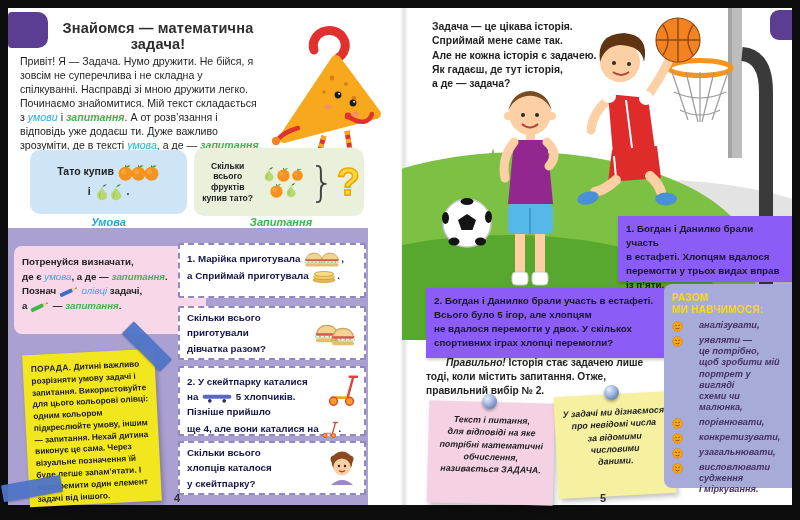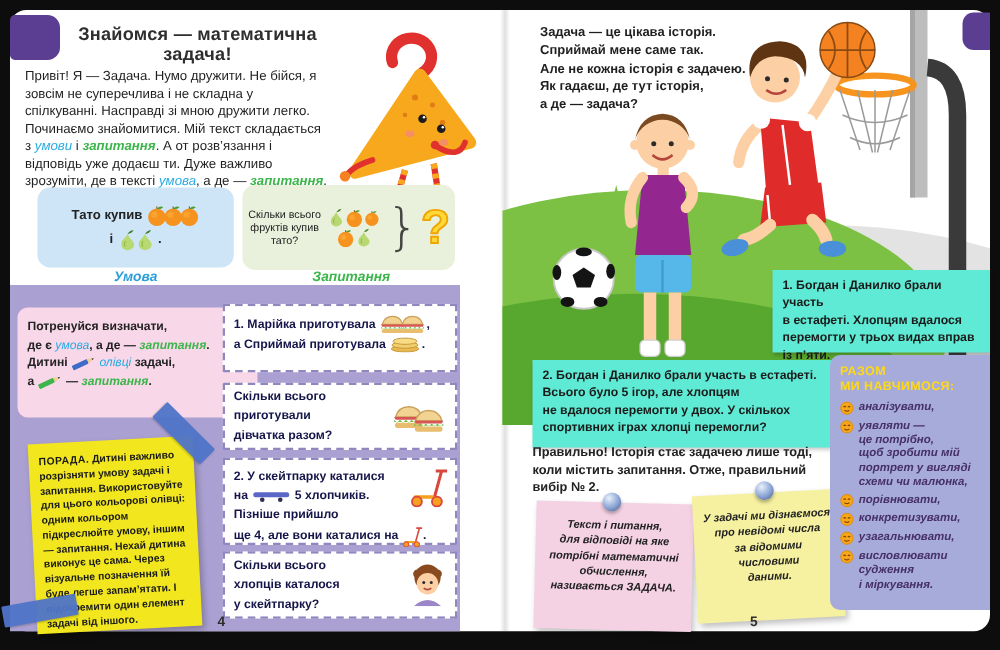--- a/index.html
+++ b/index.html
@@ -1,34 +1,34 @@
 <!DOCTYPE html>
 <html><head>
 <meta charset="utf-8">
 <style>
   html,body{margin:0;padding:0;background:#333;}
   #screen{position:relative;width:800px;height:520px;background:#0d0d0d;overflow:hidden;
           font-family:"Liberation Sans",sans-serif;color:#222;}
   .abs{position:absolute;}
   .preline{white-space:pre-line;}
-  #spread{position:absolute;left:8px;top:8px;width:784px;height:497px;background:#ffffff;border-radius:13px;}
+  #spread{position:absolute;left:8px;top:8px;width:784px;height:497px;background:#ffffff;}
   #gutter{position:absolute;left:392px;top:0;width:8px;height:497px;
           background:linear-gradient(90deg,rgba(0,0,0,0) 0%,rgba(0,0,0,.12) 50%,rgba(0,0,0,0) 100%);}
   
   .tab-left{left:0;top:4px;width:40px;height:36px;background:#5b3e92;border-radius:4px 10px 10px 4px;}
   .tab-right{left:762px;top:2px;width:22px;height:30px;background:#5b3e92;border-radius:9px 0 0 9px;}
   .title{left:34px;top:12px;width:232px;text-align:center;font-size:14.5px;font-weight:800;color:#2e2e2e;letter-spacing:.2px;}
   .intro{left:12px;top:46px;width:242px;font-size:10.6px;line-height:1.33;font-weight:500;color:#1f1f1f;}
   .hl-b{color:#29abe2;font-style:italic;font-weight:normal;}
   .hl-g{color:#3cb54a;font-style:italic;font-weight:bold;}
   .umova-box{left:22px;top:142px;width:157px;height:64px;background:#cde5f6;border-radius:10px;
              display:flex;flex-direction:column;align-items:center;justify-content:center;font-size:10.5px;font-weight:700;}
   .q-box{left:186px;top:140px;width:170px;height:68px;background:#e9f0dc;border-radius:10px;
          display:flex;align-items:center;padding:0 4px;box-sizing:border-box;}
-  .q-text{width:64px;font-size:8.6px;font-weight:400;text-align:center;line-height:1.25;}
+  .q-text{width:64px;font-size:8.6px;font-weight:700;text-align:center;line-height:1.25;}
   .fruit-grid{width:56px;display:flex;flex-wrap:wrap;justify-content:center;align-items:center;}
   .brace{font-size:40px;font-weight:300;color:#444;line-height:1;font-family:"DejaVu Sans",sans-serif;}
   .qmark{font-size:38px;font-weight:800;color:#ffd83a;-webkit-text-stroke:1.5px #f0a500;
          text-shadow:0 1px 0 #e89c00;line-height:1;margin-left:2px;}
   .lbl{width:157px;text-align:center;font-size:11px;font-weight:bold;font-style:italic;top:208px;}
   .lbl-umova{left:22px;color:#2d9fd8;}
   .lbl-zap{left:192px;width:162px;color:#3cb54a;}
   .purple-area{left:0;top:220px;width:360px;height:277px;background:#aaa0d2;}
   .pink-box{left:6px;top:238px;width:192px;height:88px;background:#f8d7e9;border-radius:8px;
             font-size:9.7px;font-weight:600;padding:9px 8px;box-sizing:border-box;line-height:1.5;}
@@ -38,37 +38,37 @@
   .tape{background:#4f74c9;opacity:.95;box-shadow:0 1px 2px rgba(0,0,0,.25);border-radius:1px;}
   .tape1{left:112px;top:330px;width:54px;height:17px;transform:rotate(45deg);}
   .tape2{left:-6px;top:472px;width:60px;height:17px;transform:rotate(-10deg);}
   .dash-box{left:170px;width:188px;background:#fff;border:2px dashed #8f87bd;border-radius:2px;
             padding:6px 7px;box-sizing:border-box;font-size:9.8px;font-weight:600;line-height:1.6;color:#15154a;}
   .pgnum{font-size:11px;font-weight:bold;color:#2e2e2e;}
   .ic{display:inline-block;vertical-align:middle;}
   .pencil-b{color:#3f6bc9;} .pencil-g{color:#3cb54a;}
   
   .r-intro{left:424px;top:12px;width:196px;font-size:10.4px;font-weight:600;line-height:1.38;color:#1f1f1f;}
-  .ybox{background:#5eead4;box-shadow:1px 2px 3px rgba(0,0,0,.2);padding:6px 8px;box-sizing:border-box;
+  .ybox{background:#8b5cf6;box-shadow:1px 2px 3px rgba(0,0,0,.2);padding:6px 8px;box-sizing:border-box;
         font-size:9.8px;font-weight:600;line-height:1.42;color:#1a1a1a;}
   .ybox1{left:610px;top:208px;width:174px;height:66px;}
   .ybox2{left:418px;top:280px;width:242px;height:70px;}
   .correct{left:418px;top:348px;width:240px;font-size:10.2px;font-weight:600;line-height:1.35;}
-  .lead-bi{font-weight:bold;}
+  .lead-bi{font-weight:bold;font-style:italic;margin-left:20px;}
   .note{box-shadow:2px 3px 5px rgba(0,0,0,.25);padding:12px 6px 6px;box-sizing:border-box;
         font-size:8.8px;font-style:italic;font-weight:600;text-align:center;line-height:1.4;color:#222;}
   .pink-note{left:420px;top:394px;width:126px;height:102px;background:#f4d2e4;transform:rotate(1.5deg);}
   .yellow-note{left:548px;top:386px;width:118px;height:102px;background:#f6f1a0;transform:rotate(-3deg);}
   .pin{width:15px;height:15px;border-radius:50%;
        background:radial-gradient(circle at 35% 30%,#e8f1fb,#8aa3d4 55%,#46597f);box-shadow:0 2px 3px rgba(0,0,0,.3);}
   .pin1{left:474px;top:386px;} .pin2{left:596px;top:377px;}
   .sidebar{left:656px;top:276px;width:128px;height:204px;background:#a7abd9;border-radius:8px 0 0 8px;
            padding:8px 6px 6px 8px;box-sizing:border-box;}
   .sb-head{color:#ffd917;font-size:10px;font-weight:800;letter-spacing:.3px;line-height:1.15;margin-bottom:5px;}
-  .sb-item{display:flex;align-items:flex-start;margin-bottom:3px;}
+  .sb-item{display:flex;align-items:flex-start;margin-bottom:3px;gap:12px;}
   .sb-item .ic{flex:0 0 auto;margin:1px 4px 0 0;}
   .sb-label{font-size:9.2px;font-style:italic;font-weight:700;color:#463066;line-height:1.22;}
   .scene{left:394px;top:0;}
 </style>
 </head>
 <body>
 
 <svg width="0" height="0" style="position:absolute">
   <defs>
     <symbol id="sym-orange" viewBox="0 0 20 20">
@@ -211,21 +211,21 @@
         <span class="brace">}</span>
         <span class="qmark">?</span>
       </div>
       <div class="abs lbl lbl-zap">Запитання</div>
 
       <div class="abs purple-area"></div>
 
       <div class="abs pink-box">
         <div><span>Потренуйся визначати,</span></div>
         <div><span>де є </span><span class="hl-b">умова</span><span>, а де — </span><span class="hl-g">запитання</span><span>.</span></div>
-        <div><span>Дитині </span><svg class="ic pencil-b" width="20" height="9" style="transform:rotate(-25deg)">
+        <div><span>Познач </span><svg class="ic pencil-b" width="20" height="9" style="transform:rotate(-25deg)">
               <use href="#sym-pencil"></use>
             </svg> <span class="hl-b">олівці</span><span> задачі,</span></div>
         <div><span>а </span><svg class="ic pencil-g" width="20" height="9" style="transform:rotate(-25deg)">
               <use href="#sym-pencil"></use>
             </svg><span> — </span><span class="hl-g">запитання</span><span>.</span></div>
       </div>
 
       <div class="abs porada">
         <span style="letter-spacing:.4px">ПОРАДА.</span><span> Дитині важливо розрізняти умову задачі і запитання. Використовуйте для цього кольорові олівці: одним кольором підкреслюйте умову, іншим — запитання. Нехай дитина виконує це сама. Через візуальне позначення їй буде легше запам’ятати. І відокремити один елемент задачі від іншого.</span>
       </div>

